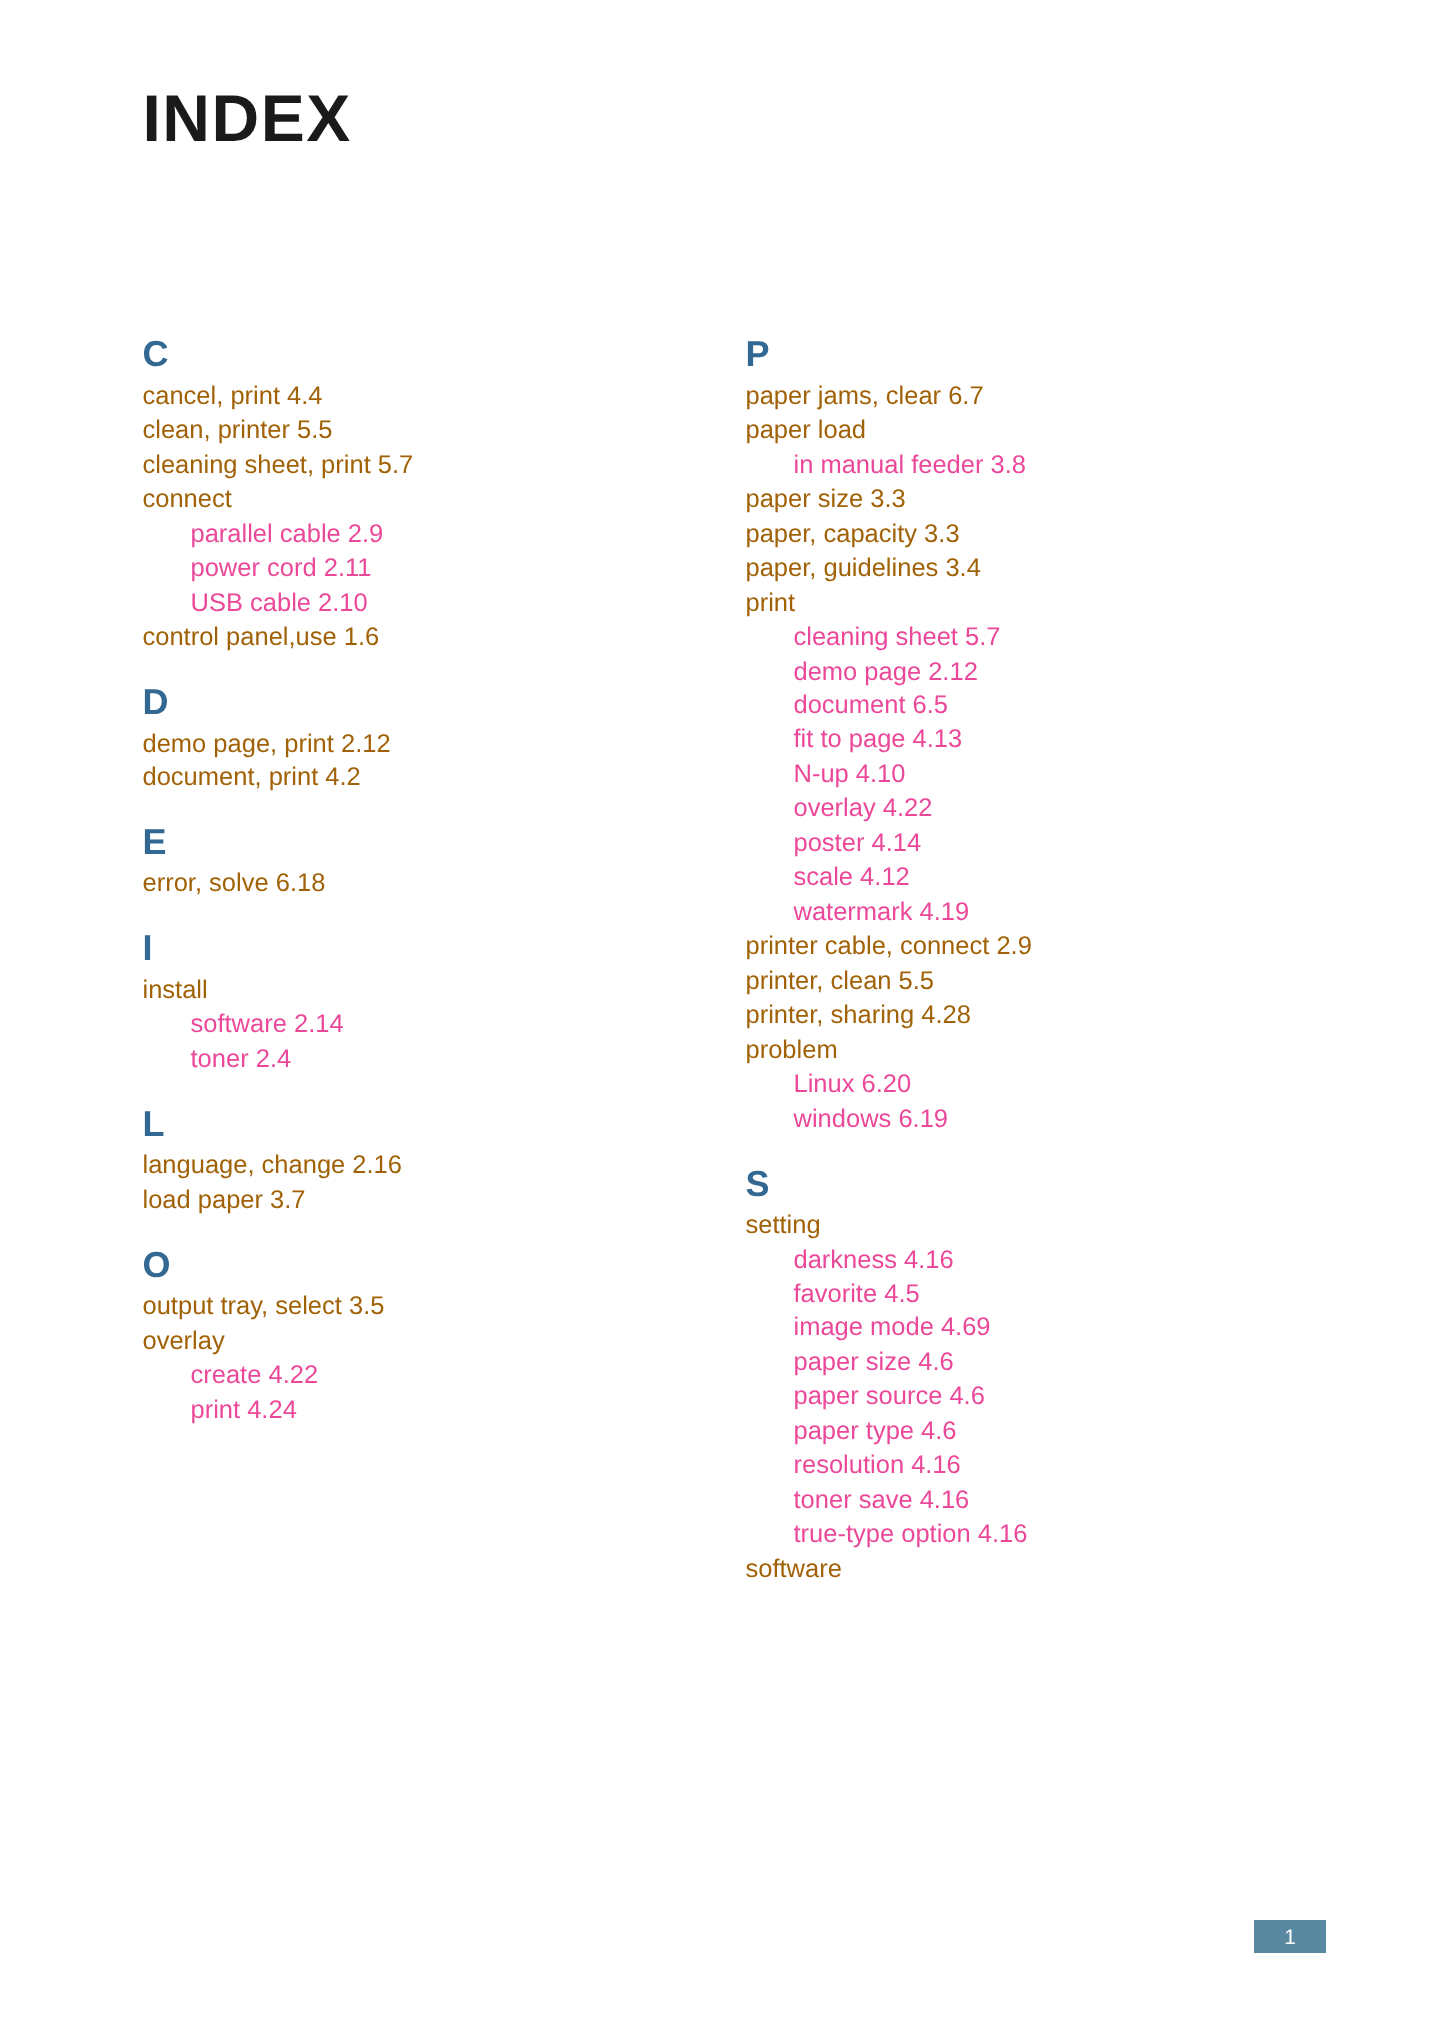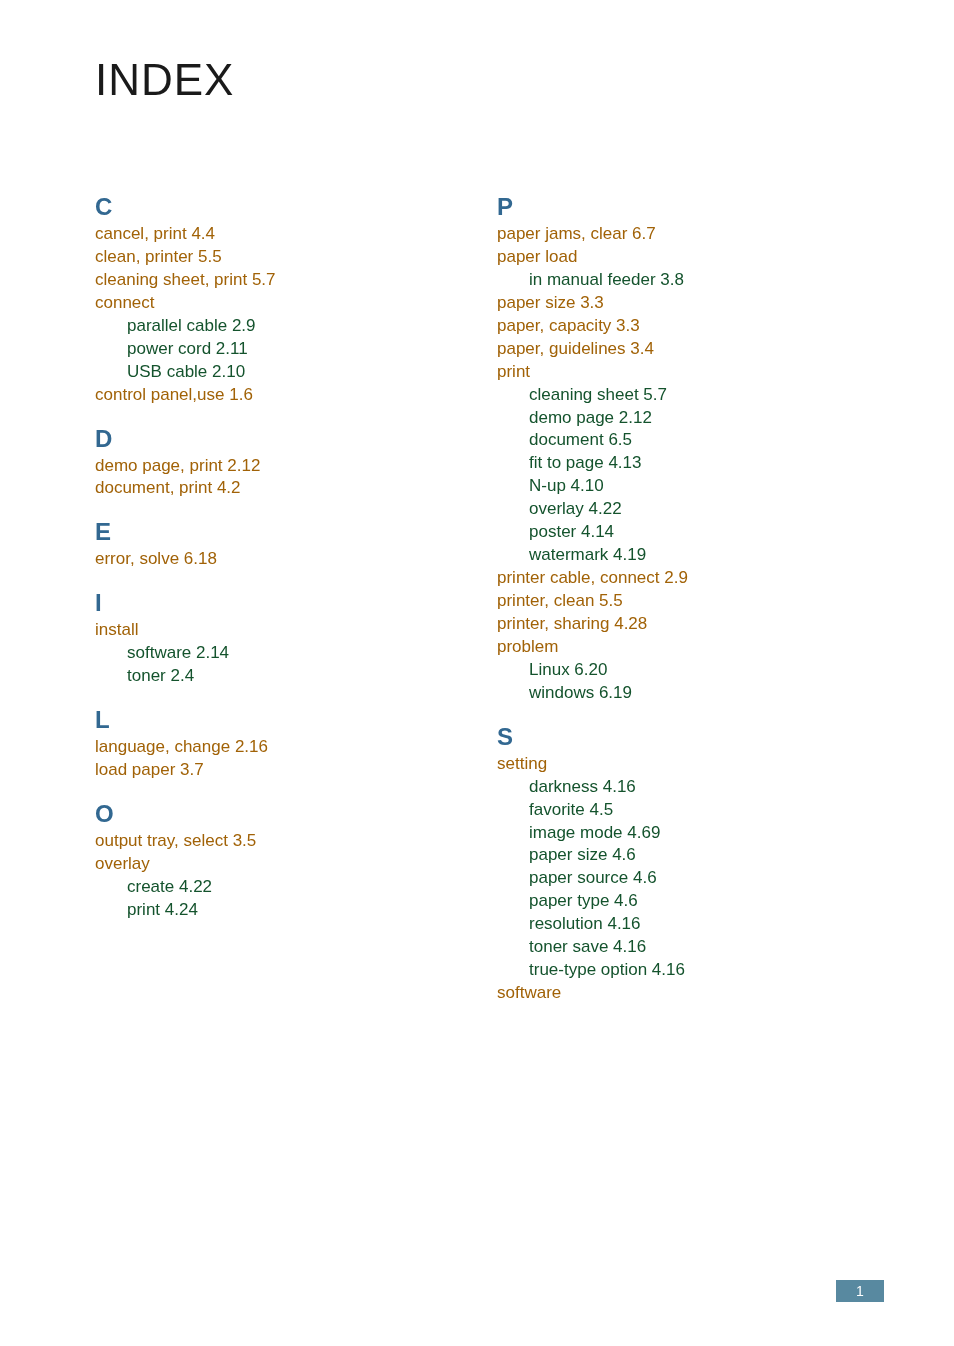--- a/index.html
+++ b/index.html
@@ -10,24 +10,24 @@
     body {
       width: 954px;
       height: 1346px;
       background: #ffffff;
       font-family: Verdana, Geneva, sans-serif;
       position: relative;
       padding: 55px 95px 0 95px;
     }
     .title {
       font-size: 44px;
-      font-weight: normal;
+      font-weight: bold;
       color: #1a1a1a;
       letter-spacing: 1px;
-      margin-bottom: 88px;
+      margin-bottom: 118px;
     }
     .columns {
       display: flex;
       gap: 40px;
     }
     .column {
       flex: 1;
     }
     .section-letter {
       color: #326891;
@@ -39,21 +39,21 @@
     .section-letter:first-child {
       margin-top: 0;
     }
     .entry {
       font-size: 17px;
       color: #a16207;
       line-height: 1.35;
     }
     .sub-entry {
       font-size: 17px;
-      color: #14532d;
+      color: #ec4899;
       line-height: 1.35;
       padding-left: 32px;
     }
     .page-footer {
       position: absolute;
       bottom: 44px;
       right: 70px;
       background: #5889a0;
       color: #ffffff;
       width: 48px;
@@ -106,20 +106,21 @@
       <div class="entry">paper, capacity 3.3</div>
       <div class="entry">paper, guidelines 3.4</div>
       <div class="entry">print</div>
       <div class="sub-entry">cleaning sheet 5.7</div>
       <div class="sub-entry">demo page 2.12</div>
       <div class="sub-entry">document 6.5</div>
       <div class="sub-entry">fit to page 4.13</div>
       <div class="sub-entry">N-up 4.10</div>
       <div class="sub-entry">overlay 4.22</div>
       <div class="sub-entry">poster 4.14</div>
+      <div class="sub-entry">scale 4.12</div>
       <div class="sub-entry">watermark 4.19</div>
       <div class="entry">printer cable, connect 2.9</div>
       <div class="entry">printer, clean 5.5</div>
       <div class="entry">printer, sharing 4.28</div>
       <div class="entry">problem</div>
       <div class="sub-entry">Linux 6.20</div>
       <div class="sub-entry">windows 6.19</div>
       <div class="section-letter">S</div>
       <div class="entry">setting</div>
       <div class="sub-entry">darkness 4.16</div>

